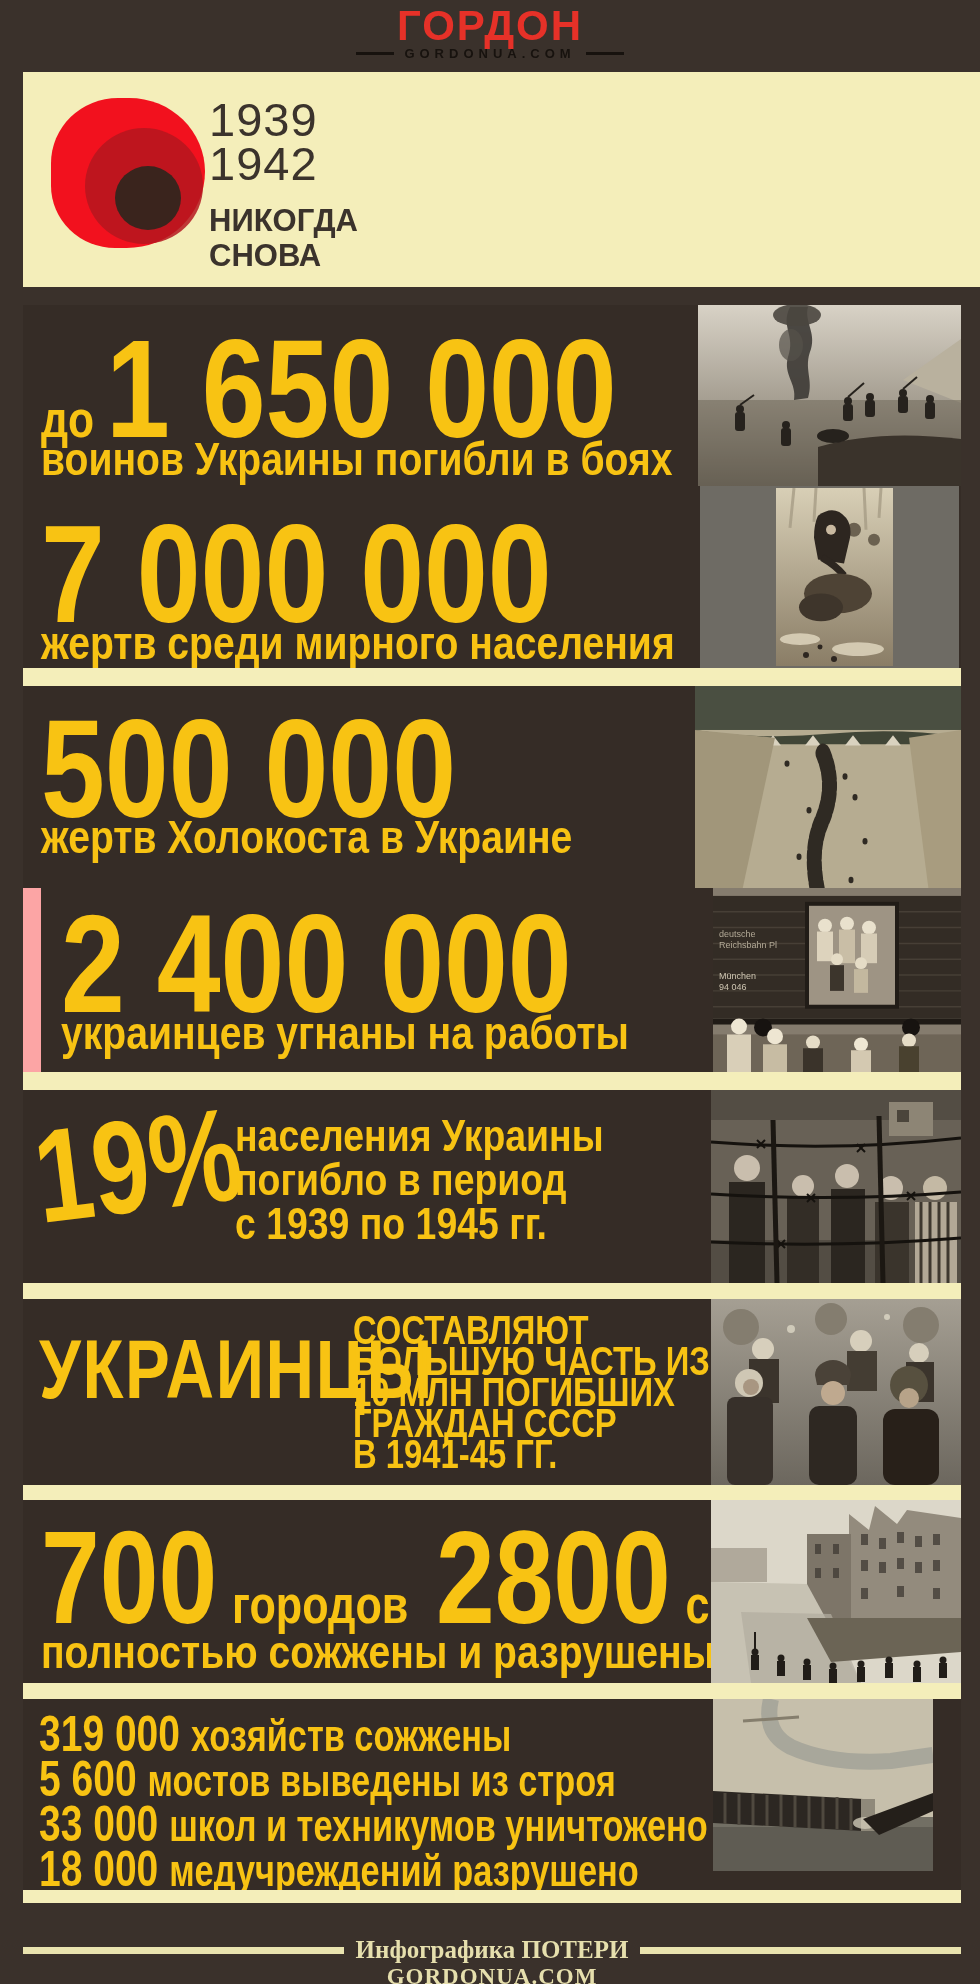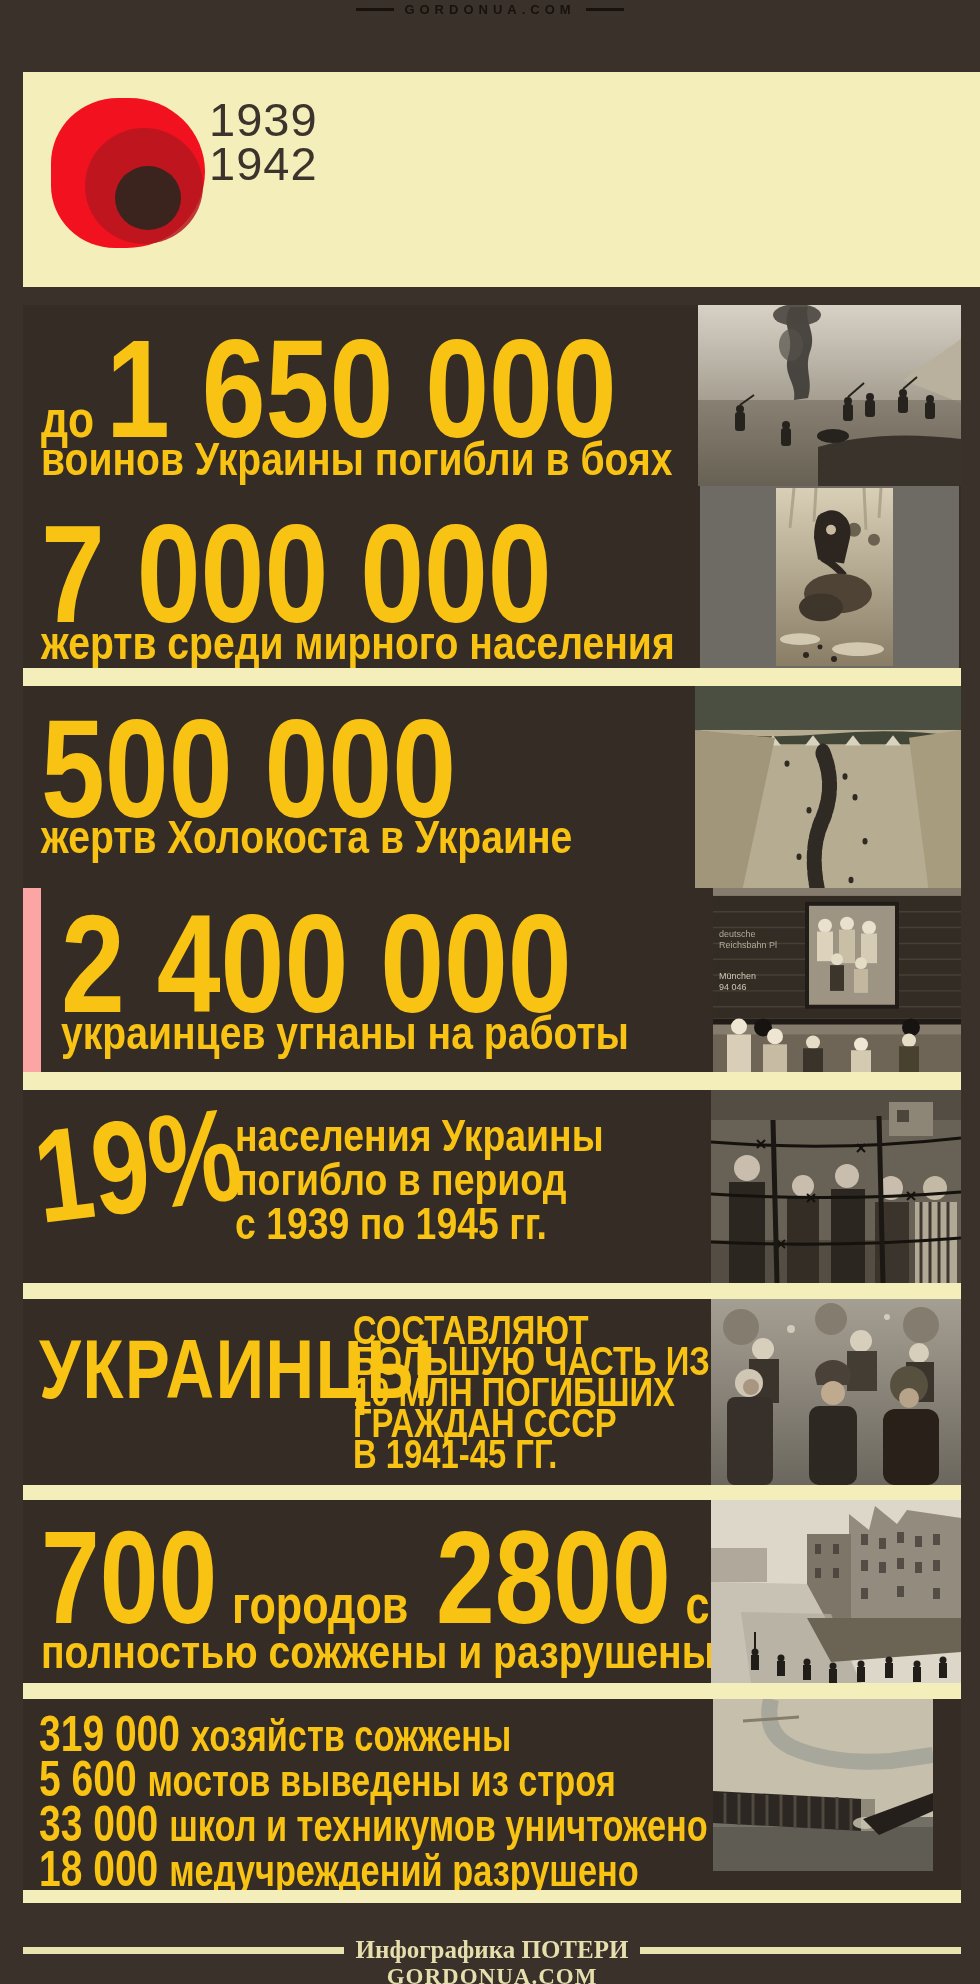--- a/index.html
+++ b/index.html
@@ -60,36 +60,41 @@
   .f-center{padding:0 12px;text-align:center;color:#e6dfad;font-family:"Liberation Serif",serif;}
   .f1{font-size:25px;font-weight:bold;line-height:1.1;}
   .f2{font-size:23px;font-weight:bold;letter-spacing:1px;line-height:1.15;}
 </style>
 </head>
 <body>
 
 <div class="page">
 
   <div class="brand">
+    <div class="brand-name">ГОРДОН</div>
     <div class="brand-site-row">
       <span class="dash"></span>
       <span class="brand-site">GORDONUA.COM</span>
       <span class="dash"></span>
     </div>
   </div>
 
   <div class="hdr">
     <div class="poppy">
       <div class="pa"></div>
       <div class="pb"></div>
       <div class="pc"></div>
     </div>
     <div class="years">
       <div>1939</div>
       <div>1942</div>
+    </div>
+    <div class="never">
+      <div>НИКОГДА</div>
+      <div>СНОВА</div>
     </div>
   </div>
 
   <div class="strip" style="top:468px;height:18px"></div>
   <div class="strip" style="top:668px;height:18px"></div>
   <div class="strip" style="top:870px;height:18px"></div>
   <div class="strip" style="top:1072px;height:18px"></div>
   <div class="strip" style="top:1283px;height:16px"></div>
   <div class="strip" style="top:1485px;height:15px"></div>
   <div class="strip" style="top:1683px;height:16px"></div>

